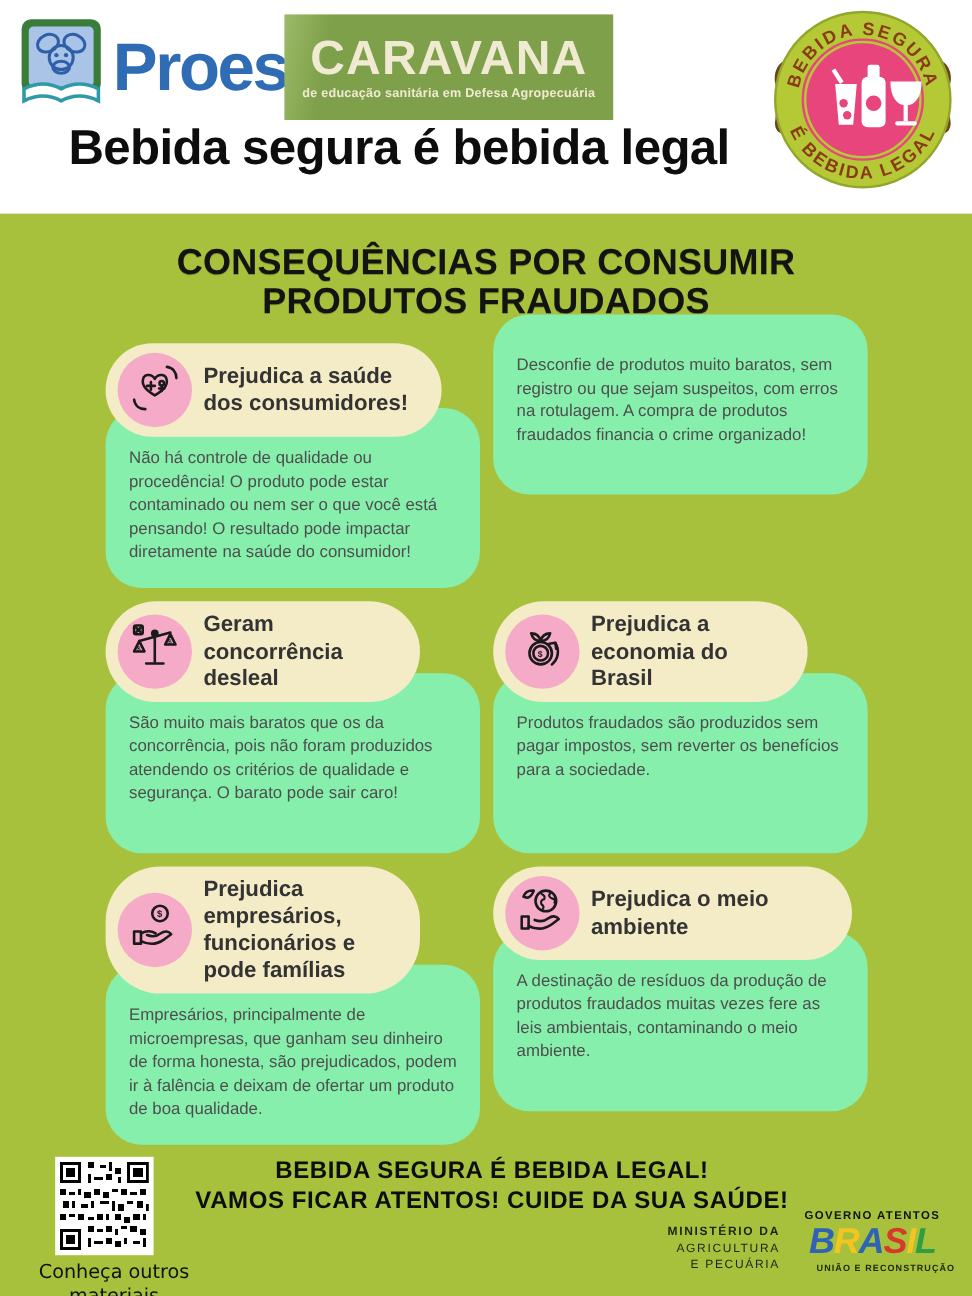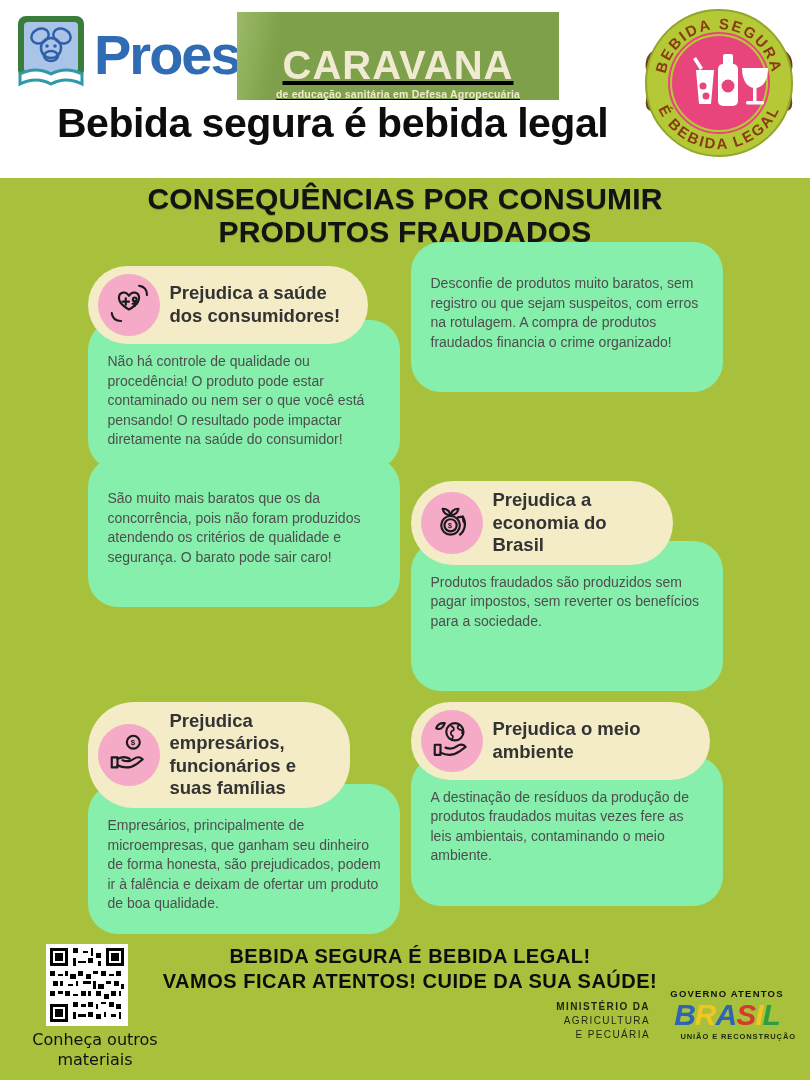--- a/index.html
+++ b/index.html
@@ -3,30 +3,30 @@
 <meta charset="utf-8">
 <style>
   * { margin:0; padding:0; box-sizing:border-box; }
   html,body { background:#ffffff; font-family:"Liberation Sans", sans-serif; }
   .poster { position:relative; width:810px; height:1080px; margin:0 auto; background:#ffffff; overflow:hidden; }
 
   
   .header { position:relative; width:810px; height:178px; background:#ffffff; }
   .proesa { position:absolute; left:16px; top:14px; display:flex; align-items:center; gap:4px; }
   .proesa-name { font-size:56px; font-weight:600; color:#2f6cb3; letter-spacing:-2px; line-height:1; }
-  .caravana { position:absolute; left:237px; top:12px; width:322px; height:88px;
+  .caravana { position:absolute; left:237px; top:12px; width:274px; height:88px;
     background:linear-gradient(100deg,#9cba68 0%,#7ea04a 14%,#7ea04a 100%);
-    display:flex; flex-direction:column; align-items:center; justify-content:flex-end;text-decoration:underline; }
+    display:flex; flex-direction:column; align-items:center; justify-content:center; }
   .caravana-title { font-size:40px; font-weight:900; color:#f1ead3; letter-spacing:1px; line-height:1; }
   .caravana-sub { font-size:10.5px; font-weight:700; color:#f1ead3; margin-top:3px; letter-spacing:0.2px; }
   .badge-wrap { position:absolute; right:12px; top:4px; width:158px; height:158px; }
   .main-title { position:absolute; left:57px; top:100px; font-size:41px; font-weight:800; color:#0d0d0d; letter-spacing:-0.5px; }
 
   
-  .body-green { position:relative; width:810px; height:902px; background:#a8c13c; padding-top:4px; }
+  .body-green { position:relative; width:810px; height:902px; background:#a8c13c; padding-top:24px; }
   .section-heading { text-align:center; font-weight:900; font-size:30px; line-height:1.1; color:#131313; letter-spacing:0.2px; text-shadow:0 1px 0 rgba(0,0,0,0.25); }
 
   
   .cards { display:grid; grid-template-columns:312px 312px; column-gap:37px; row-gap:16px; justify-content:center; margin-top:18px; align-items:start;gap:11px; }
   .card { display:flex; flex-direction:column; }
   .bubble-title { position:relative; z-index:2; background:#f3ecc7; border-radius:46px; display:flex; align-items:center; gap:10px; padding:8px 14px 8px 10px; }
   .card:nth-child(1) .bubble-title { width:90%; }
   .card:nth-child(2) .bubble-title { width:98%; }
   .card:nth-child(3) .bubble-title { width:84%; }
   .card:nth-child(4) .bubble-title { width:84%; }
@@ -148,20 +148,36 @@
           <span class="card-title">Prejudica a saúde dos consumidores!</span>
         </div>
         <div class="bubble-body">Não há controle de qualidade ou procedência! O produto pode estar contaminado ou nem ser o que você está pensando! O resultado pode impactar diretamente na saúde do consumidor!</div>
       </div>
 
       <div class="card">
         <div class="bubble-body">Desconfie de produtos muito baratos, sem registro ou que sejam suspeitos, com erros na rotulagem. A compra de produtos fraudados financia o crime organizado!</div>
       </div>
 
       <div class="card">
+        <div class="bubble-title">
+          <span class="icon-circle">
+            <span>
+              <svg width="46" height="46" viewBox="0 0 64 64" fill="none" stroke="#1a1a1a" stroke-width="3" stroke-linecap="round" stroke-linejoin="round">
+                <path d="M32,16 V48 M22,50 h20 M14,24 L50,14"></path>
+                <circle cx="32" cy="15" r="3" fill="#1a1a1a"></circle>
+                <path d="M8,36 L14,24 L20,36 Z M44,28 L50,16 L56,28 Z"></path>
+                <rect x="8" y="6" width="10" height="10" rx="2"></rect>
+                <path d="M10.5,8.5 l5,5 M15.5,8.5 l-5,5"></path>
+                <text x="11" y="35" font-size="8" font-weight="bold" fill="#1a1a1a" stroke="none">$</text>
+                <text x="47" y="27" font-size="8" font-weight="bold" fill="#1a1a1a" stroke="none">$</text>
+              </svg>
+            </span>
+          </span>
+          <span class="card-title">Geram concorrência desleal</span>
+        </div>
         <div class="bubble-body">São muito mais baratos que os da concorrência, pois não foram produzidos atendendo os critérios de qualidade e segurança. O barato pode sair caro!</div>
       </div>
 
       <div class="card">
         <div class="bubble-title">
           <span class="icon-circle">
             <span>
               <svg width="46" height="46" viewBox="0 0 64 64" fill="none" stroke="#1a1a1a" stroke-width="3" stroke-linecap="round" stroke-linejoin="round">
                 <circle cx="30" cy="38" r="13"></circle>
                 <circle cx="30" cy="38" r="8.5"></circle>
@@ -184,21 +200,21 @@
             <span>
               <svg width="46" height="46" viewBox="0 0 64 64" fill="none" stroke="#1a1a1a" stroke-width="3" stroke-linecap="round" stroke-linejoin="round">
                 <circle cx="38" cy="17" r="9"></circle>
                 <text x="34.5" y="21" font-size="11" font-weight="bold" fill="#1a1a1a" stroke="none">$</text>
                 <path d="M8,38 h8 v14 h-8 z"></path>
                 <path d="M16,49 c10,5 20,3 27,-2 l8,-6 c-3,-4 -8,-4 -12,-1 c-5,4 -11,4 -16,2"></path>
                 <path d="M16,40 c6,-3 12,-3 17,0"></path>
               </svg>
             </span>
           </span>
-          <span class="card-title">Prejudica empresários, funcionários e suas famílias</span>
+          <span class="card-title">Prejudica empresários, funcionários e pode famílias</span>
         </div>
         <div class="bubble-body">Empresários, principalmente de microempresas, que ganham seu dinheiro de forma honesta, são prejudicados, podem ir à falência e deixam de ofertar um produto de boa qualidade.</div>
       </div>
 
       <div class="card">
         <div class="bubble-title">
           <span class="icon-circle">
             <span>
               <svg width="46" height="46" viewBox="0 0 64 64" fill="none" stroke="#1a1a1a" stroke-width="3" stroke-linecap="round" stroke-linejoin="round">
                 <circle cx="36" cy="22" r="12"></circle>

